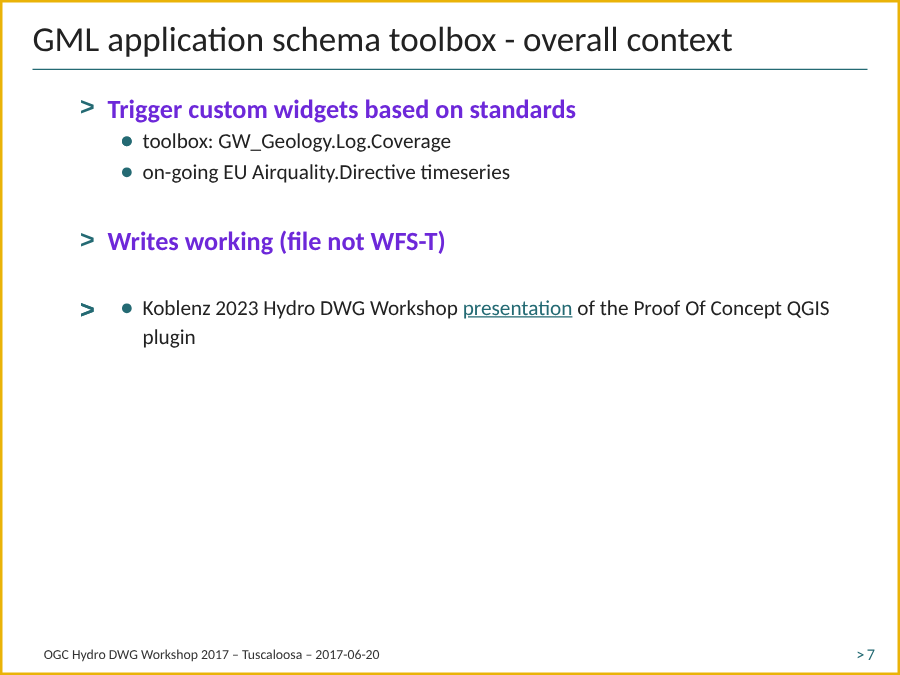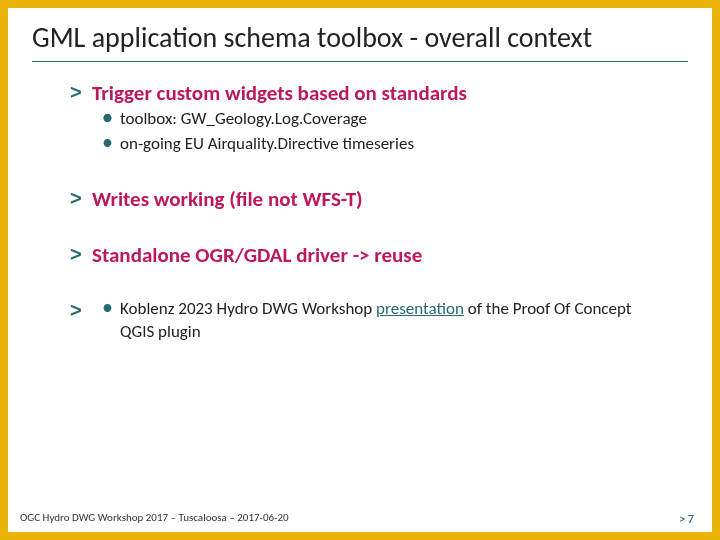--- a/index.html
+++ b/index.html
@@ -7,21 +7,21 @@
     padding: 0;
     width: 720px;
     height: 540px;
     font-family: Calibri, Arial, sans-serif;
     background: #fff;
   }
   .slide {
     box-sizing: border-box;
     width: 720px;
     height: 540px;
-    border: 8px solid #eab308;
+    border: 2px solid #eab308;
     position: relative;
     padding: 8px 24px 0 24px;
   }
   .title {
     font-size: 28px;
     font-weight: 400;
     color: #222;
     margin: 4px 0 6px 0;
   }
   .rule {
@@ -46,21 +46,21 @@
     left: -22px;
     top: 1px;
     color: #246a73;
     font-weight: bold;
     font-size: 20px;
     font-family: Arial, sans-serif;
   }
   .lvl1-text {
     font-size: 21px;
     font-weight: 700;
-    color: #be185d;
+    color: #6d28d9;
   }
   .lvl2 {
     position: relative;
     margin-left: 28px;
     margin-top: 2px;
     font-size: 17px;
     color: #222;
     line-height: 1.35;
   }
   .lvl2 .dot {
@@ -71,21 +71,21 @@
     font-size: 22px;
     line-height: 1;
   }
   .link {
     color: #246a73;
     text-decoration: underline;
     cursor: pointer;
   }
   .footer {
     position: absolute;
-    left: 12px;
+    left: 33px;
     bottom: 8px;
     font-size: 11px;
     color: #333;
   }
   .pagenum {
     position: absolute;
     right: 18px;
     bottom: 6px;
     font-size: 13px;
     color: #246a73;
@@ -122,21 +122,20 @@
       <span>on-going EU Airquality.Directive timeseries</span>
     </div>
 
     <div class="lvl1 lvl1-gap">
       <span class="chevron">&gt;</span>
       <span class="lvl1-text">Writes working (file not WFS-T)</span>
     </div>
 
     <div class="lvl1 lvl1-gap">
       <span class="chevron">&gt;</span>
-      <span class="lvl1-text">Standalone OGR/GDAL driver -&gt; reuse</span>
     </div>
 
     <div class="lvl1 lvl1-gap">
       <span class="chevron">&gt;</span>
     </div>
     <div class="lvl2">
       <span class="dot">•</span>
       <span>Koblenz 2023 Hydro DWG Workshop </span><span class="link">presentation</span><span> of the Proof Of Concept QGIS plugin</span>
     </div>
 

